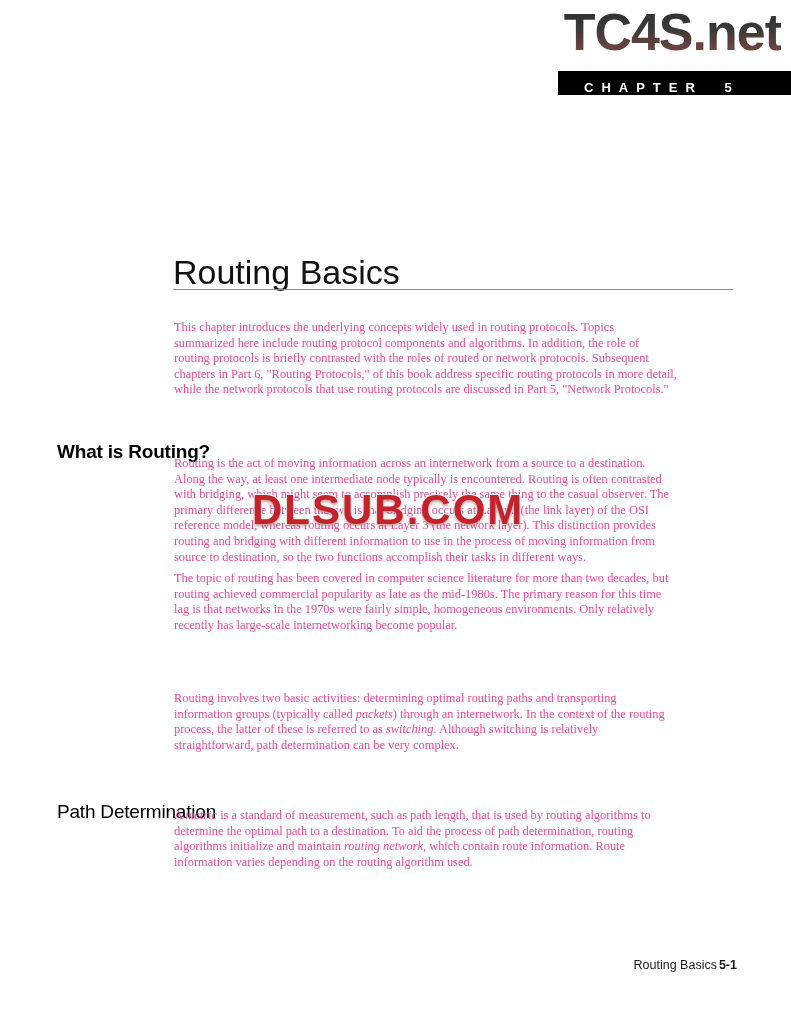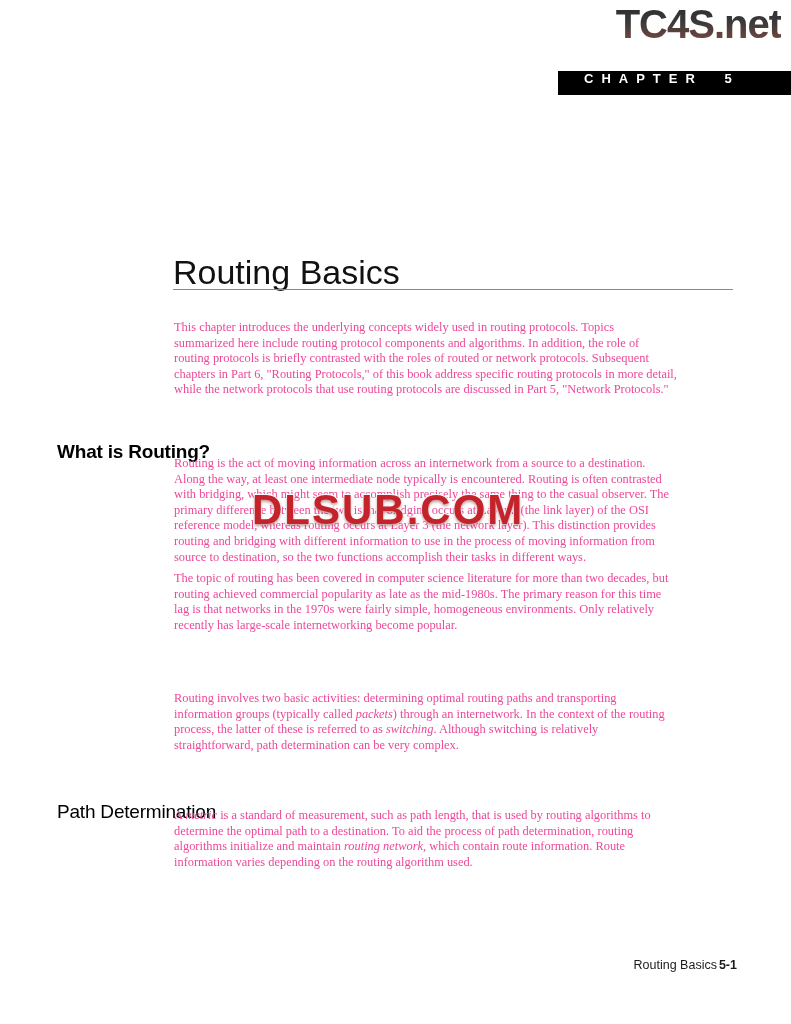--- a/index.html
+++ b/index.html
@@ -9,32 +9,32 @@
     position: relative;
     overflow: hidden;
     font-family: "Liberation Serif", serif;
   }
   .page { position: absolute; inset: 0; width: 791px; height: 1024px; }
 
   
   .top-logo {
     position: absolute; top: 2px; right: 10px;
     font-family: "Liberation Sans", sans-serif;
-    font-weight: 700; font-size: 40px; letter-spacing: -1px;
+    font-weight: 700; font-size: 52px; letter-spacing: -1px;
     background: linear-gradient(180deg, #2b2b2b 0%, #3a3a3a 45%, #6e453f 80%, #96655c 100%);
     -webkit-background-clip: text; background-clip: text;
     color: transparent;
     text-align: right;
   }
 
   
   .chapter-bar {
     position: absolute; top: 71px; left: 558px; right: 0; height: 24px;
     background: #000000;
-    display: flex; align-items: flex-start;
+    display: flex; align-items: flex-end;
   }
   .chapter-bar span {
     font-family: "Liberation Sans", sans-serif;
     color: #ffffff; font-weight: 700; font-size: 13px;
     letter-spacing: 8px; word-spacing: 10px;
     padding-left: 26px; white-space: nowrap;
   }
 
   
   .doc-title {

